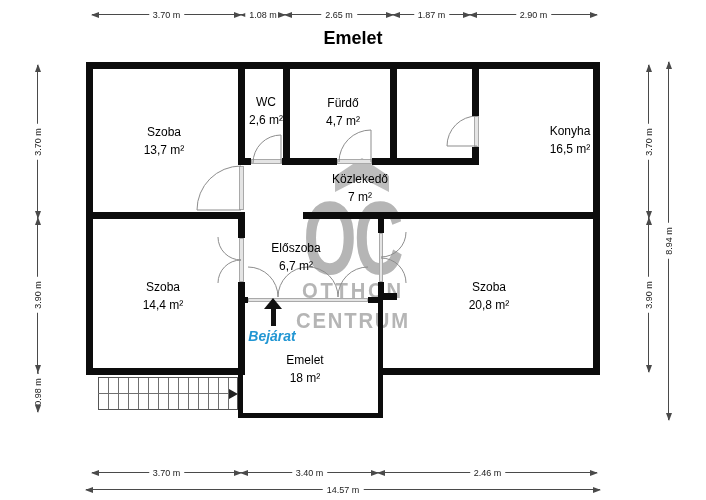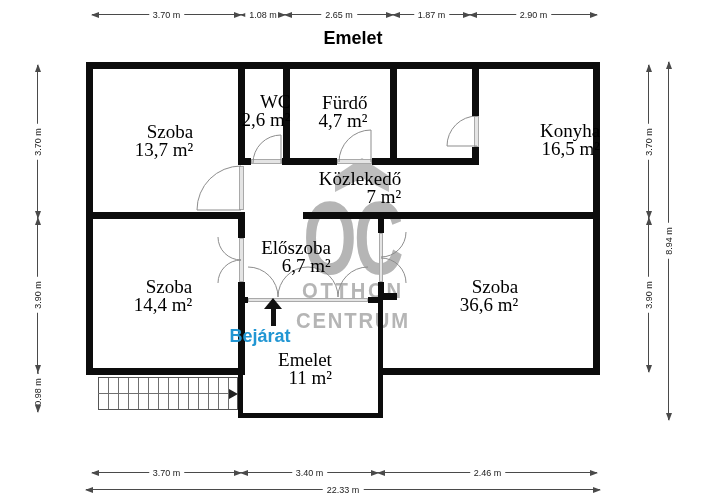--- a/index.html
+++ b/index.html
@@ -10,25 +10,25 @@
   .win{position:absolute;background:#c9c9c9;border:1px solid #8b8b8b;box-sizing:border-box;z-index:3;}
   .thr{position:absolute;background:#e4e4e4;border:1px solid #a9a9a9;box-sizing:border-box;z-index:3;}
   
   .stairs{position:absolute;left:98px;top:377px;width:140px;height:33px;z-index:2;
           border:1px solid #555;box-sizing:border-box;
           background:repeating-linear-gradient(90deg,#ffffff 0 9px,#6f6f6f 9px 10px);}
   .stairline{position:absolute;left:98px;top:393px;width:132px;height:1px;background:#6f6f6f;z-index:2;}
   .stairarrow{position:absolute;left:229px;top:389px;width:0;height:0;z-index:2;
           border-top:5px solid transparent;border-bottom:5px solid transparent;border-left:9px solid #222;}
   
-  .rlabel{position:absolute;transform:translate(-50%,-50%);text-align:right;font-size:19px;
-          line-height:18px;white-space:nowrap;z-index:6;font-family:Liberation Serif, serif;}
+  .rlabel{position:absolute;transform:translate(-50%,-50%);text-align:center;font-size:12px;
+          line-height:18px;white-space:nowrap;z-index:6;}
   .title{position:absolute;left:0;right:0;top:28px;text-align:center;font-size:18px;font-weight:bold;z-index:6;}
-  .bejarat{position:absolute;left:260px;top:336px;transform:translate(-50%,-50%);font-size:18px;
-           font-weight:bold;z-index:6;}
+  .bejarat{position:absolute;left:272px;top:336px;transform:translate(-50%,-50%);font-size:14px;
+           font-weight:bold;z-index:6;font-style:italic;}
   .entr-shaft{position:absolute;left:271px;top:308px;width:5px;height:18px;background:#111;z-index:5;}
   .entr-head{position:absolute;left:264px;top:298px;width:0;height:0;z-index:5;
            border-left:9px solid transparent;border-right:9px solid transparent;border-bottom:11px solid #111;}
   
   .wm{position:absolute;color:#b5b5b5;z-index:1;font-weight:bold;white-space:nowrap;}
   .wm-oc{left:352px;top:238px;transform:translate(-50%,-50%) scale(0.66,1);font-size:104px;letter-spacing:-4px;}
   .wm-l1{left:353px;top:291px;transform:translate(-50%,-50%) scale(0.92,1);font-size:22px;letter-spacing:3px;}
   .wm-l2{left:353px;top:321px;transform:translate(-50%,-50%) scale(0.92,1);font-size:22px;letter-spacing:2px;}
   
   .dh{position:absolute;border-top:1px solid #4a4a4a;height:0;z-index:6;}
@@ -165,25 +165,25 @@
   <div class="rlabel" style="left:296px;top:257px">
     <div>Előszoba</div>
     <div>6,7 m²</div>
   </div>
   <div class="rlabel" style="left:163px;top:296px">
     <div>Szoba</div>
     <div>14,4 m²</div>
   </div>
   <div class="rlabel" style="left:489px;top:296px">
     <div>Szoba</div>
-    <div>36,6 m²</div>
+    <div>20,8 m²</div>
   </div>
   <div class="rlabel" style="left:305px;top:369px">
     <div>Emelet</div>
-    <div>11 m²</div>
+    <div>18 m²</div>
   </div>
 
   <div class="entr-shaft"></div>
   <div class="entr-head"></div>
   <div class="bejarat" style="color:#2196d3">Bejárat</div>
 
   <div class="dh" style="left:92px;top:14px;width:149px">
     <span class="lab">3.70 m</span>
     </div>
   <div class="dh" style="left:241px;top:14px;width:44px">
@@ -202,21 +202,21 @@
   <div class="dh" style="left:92px;top:472px;width:149px">
     <span class="lab">3.70 m</span>
     </div>
   <div class="dh" style="left:241px;top:472px;width:137px">
     <span class="lab">3.40 m</span>
     </div>
   <div class="dh" style="left:378px;top:472px;width:219px">
     <span class="lab">2.46 m</span>
     </div>
   <div class="dh" style="left:86px;top:489px;width:514px">
-    <span class="lab">22.33 m</span>
+    <span class="lab">14.57 m</span>
     </div>
 
   <div class="dv" style="left:37px;top:65px;height:153px">
     <span class="vlab">3.70 m</span>
     </div>
   <div class="dv" style="left:37px;top:218px;height:154px">
     <span class="vlab">3.90 m</span>
     </div>
   <div class="dv" style="left:37px;top:372px;height:40px">
     <span class="vlab">0.98 m</span>

